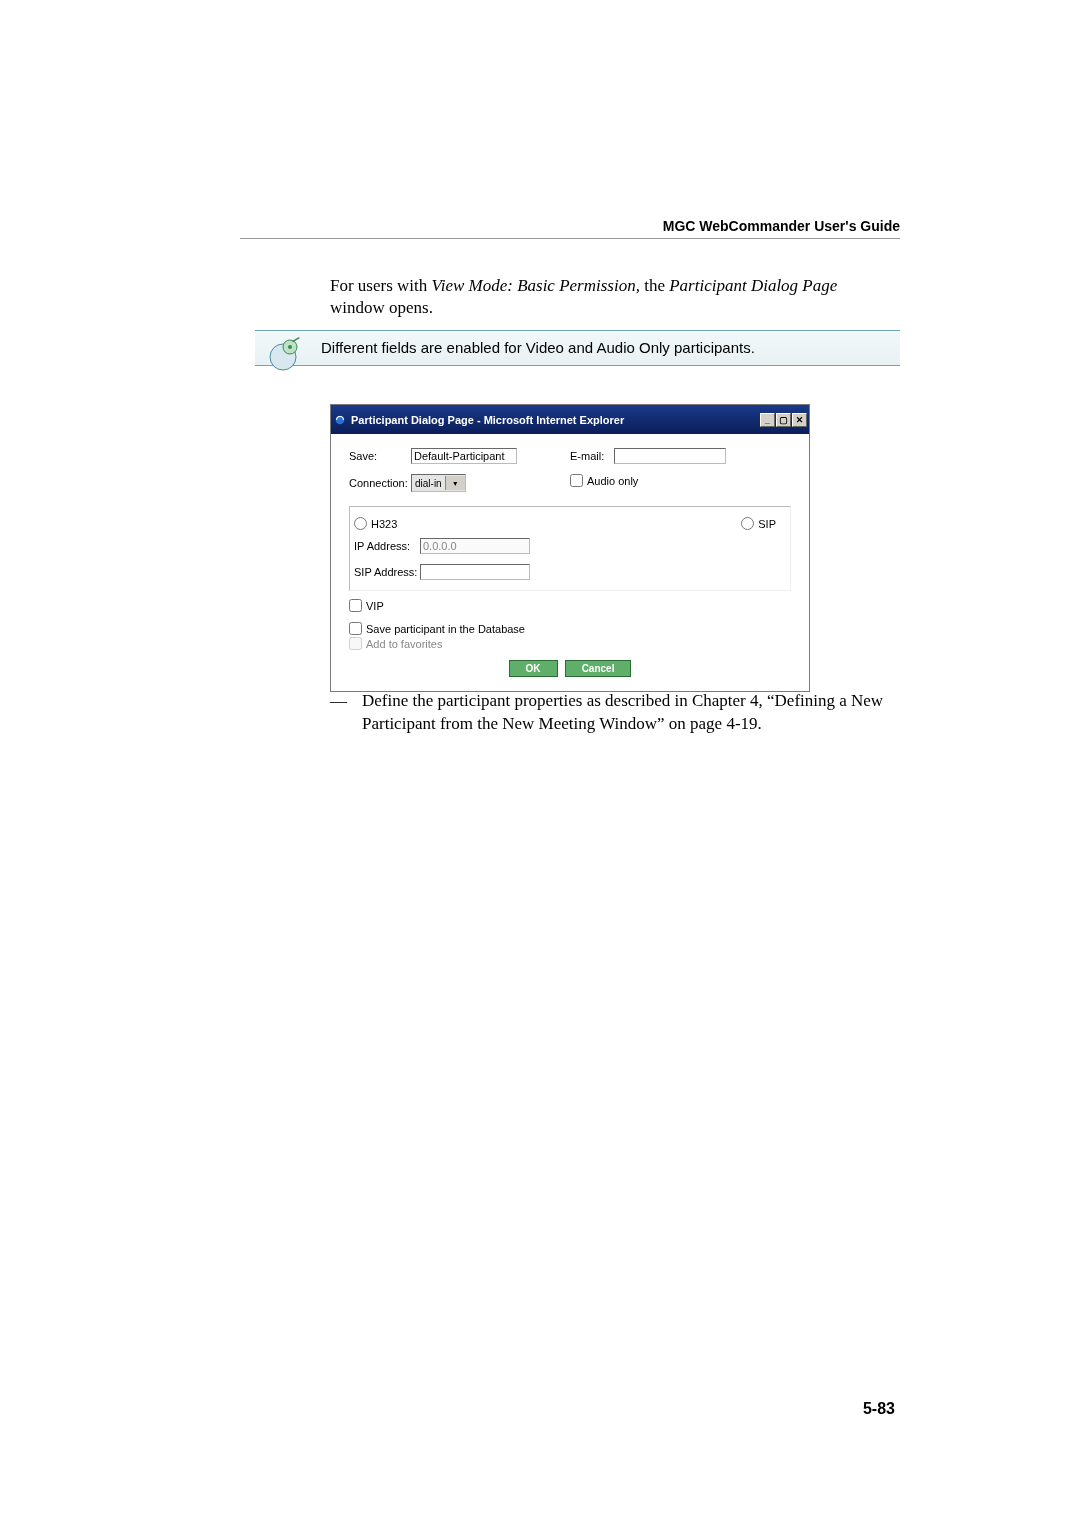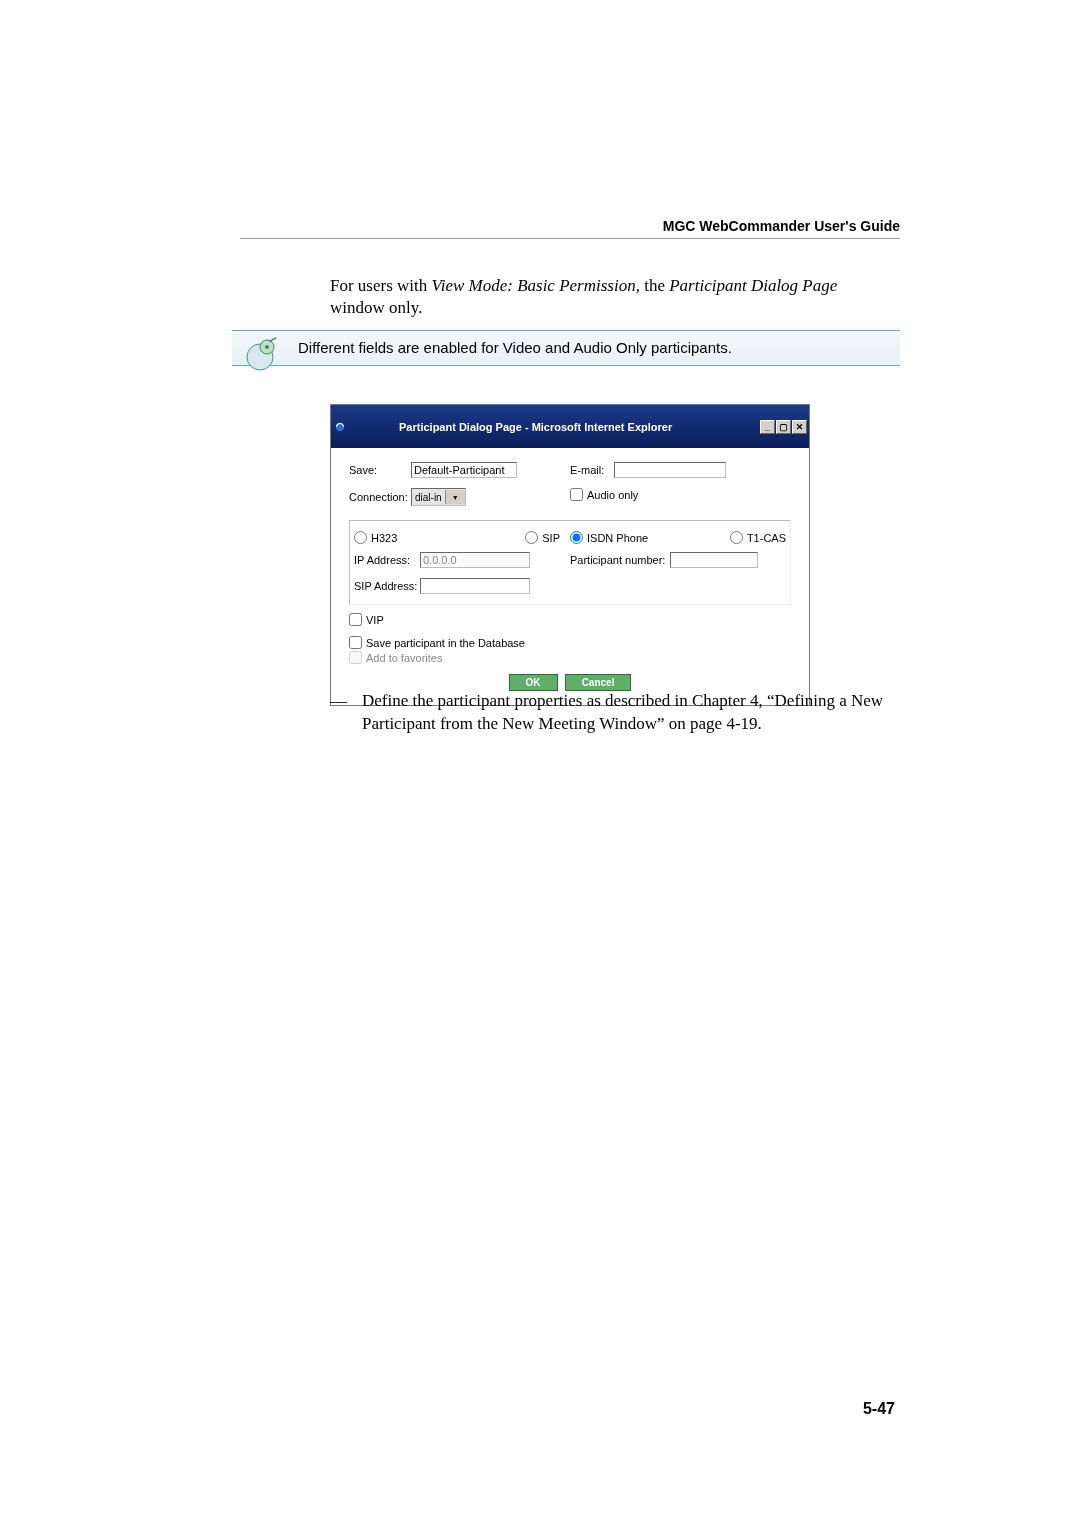--- a/index.html
+++ b/index.html
@@ -38,21 +38,21 @@
     top: 275px;
     left: 330px;
     right: 185px;
     font-size: 17px;
     line-height: 1.3;
   }
   .italic { font-style: italic; }
   .note-row {
     position: absolute;
     top: 330px;
-    left: 232px;
+    left: 255px;
     right: 180px;
     border-top: 1px solid #6aa8b8;
     border-bottom: 1px solid #6aa8b8;
     background: linear-gradient(#f2f8fa, #e8f1f4);
     padding: 8px 8px 8px 66px;
     min-height: 32px;
     box-sizing: border-box;
   }
   .note-icon {
     position: absolute;
@@ -75,22 +75,21 @@
     background: #fff;
     border: 1px solid #7a7a7a;
   }
   .titlebar {
     background: linear-gradient(#1a3a8a, #0a1d58);
     color: #fff;
     font-weight: bold;
     display: flex;
     align-items: center;
     height: 27px;
-    padding: 8px 2px;
-    gap: 48px;
+    padding: 1px 2px;
   }
   .titlebar-icon {
     width: 14px; height: 14px;
     margin-right: 4px;
     display: inline-flex;
     align-items: center; justify-content: center;
   }
   .titlebar-text { flex: 1; font-size: 11px; }
   .wincontrols { display: flex; gap: 1px; }
   .winbtn {
@@ -198,21 +197,21 @@
 </style>
 </head>
 <body>
 
 <div class="page">
 
   <div class="header-right">MGC WebCommander User's Guide</div>
   <div class="header-rule"></div>
 
   <div class="body-text">
-    <span>For users with </span><span class="italic">View Mode: Basic Permission,</span><span> the </span><span class="italic">Participant Dialog Page</span><span> window only.</span>
+    <span>For users with </span><span class="italic">View Mode: Basic Permission,</span><span> the </span><span class="italic">Participant Dialog Page</span><span> window opens.</span>
   </div>
 
   <div class="note-row">
     <span class="note-icon">
       <svg viewBox="0 0 40 40" width="40" height="40">
         <ellipse cx="20" cy="22" rx="13" ry="13" fill="#d8e8ee" stroke="#4a8ca0" stroke-width="1"></ellipse>
         <circle cx="27" cy="12" r="7" fill="#bfe0c9" stroke="#3b8a53" stroke-width="1"></circle>
         <circle cx="27" cy="12" r="2" fill="#3b8a53"></circle>
         <rect x="29" y="6" width="8" height="1.5" fill="#3b8a53" transform="rotate(-30 29 6)"></rect>
       </svg>
@@ -279,36 +278,20 @@
             </div>
             <div class="form-row">
               <span class="label-col-wide">IP Address:</span>
               <input class="input-text muted" style="width: 110px;" disabled="" value="0.0.0.0">
             </div>
             <div class="form-row" style="margin-bottom:0">
               <span class="label-col-wide">SIP Address:</span>
               <input class="input-text" style="width: 110px;" value="">
             </div>
           </div>
-          <div class="col">
-            <div class="radio-row">
-              <span class="rgroup">
-                  <input type="radio" class="rad" name="ctype" checked="" style="">
-                  <span>ISDN Phone</span>
-                </span>
-              <span class="rgroup" style="margin-left:auto;margin-right:0">
-                  <input type="radio" class="rad" name="ctype" style="">
-                  <span>T1-CAS</span>
-                </span>
-            </div>
-            <div class="form-row">
-              <span style="width:100px">Participant number:</span>
-              <input class="input-text" style="width: 88px;" value="">
-            </div>
-          </div>
         </div>
       </div>
 
       <div class="form-row">
         <input type="checkbox" class="chk" style="">
         <span>VIP</span>
       </div>
       <div class="form-row" style="margin-bottom:2px">
         <input type="checkbox" class="chk" style="">
         <span>Save participant in the Database</span>
@@ -325,14 +308,14 @@
     </div>
   </div>
 
   <div class="after-figure">
     <div class="dash-item">
       <span class="dash">—</span>
       <span class="dash-text">Define the participant properties as described in Chapter  4, “Defining a New Participant from the New Meeting Window” on page 4-19.</span>
     </div>
   </div>
 
-  <div class="page-number">5-47</div>
+  <div class="page-number">5-83</div>
 </div>
 
 </body></html>

